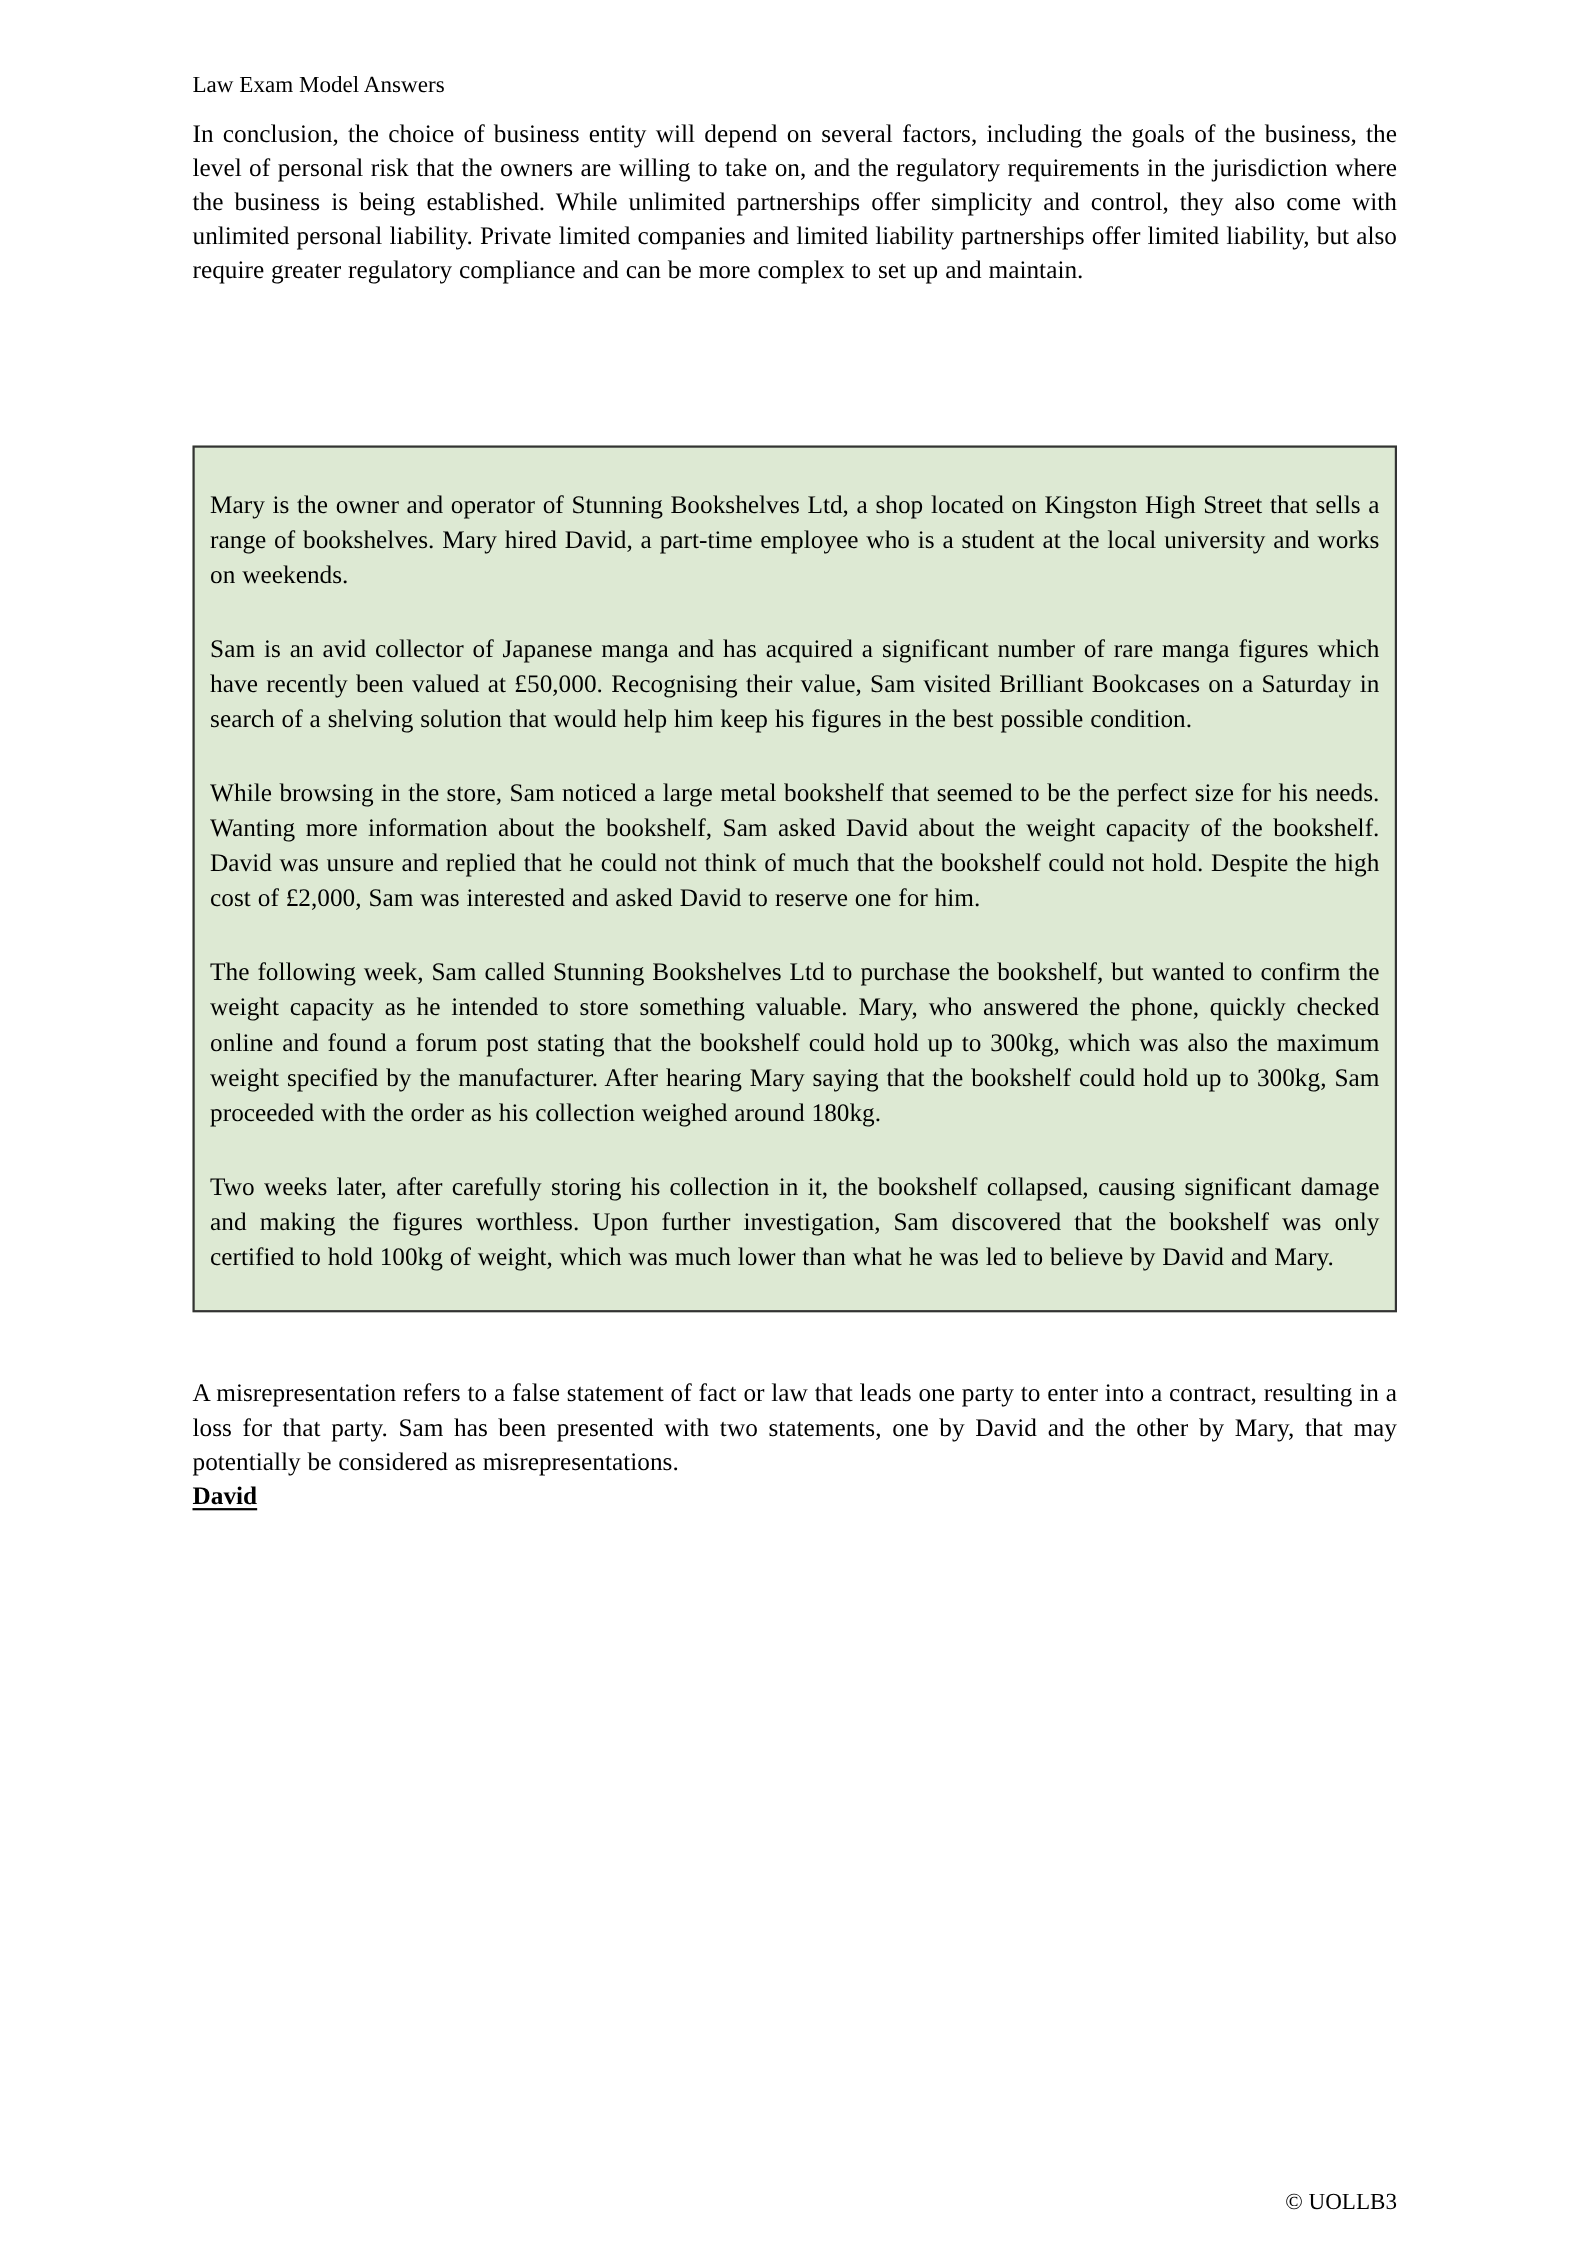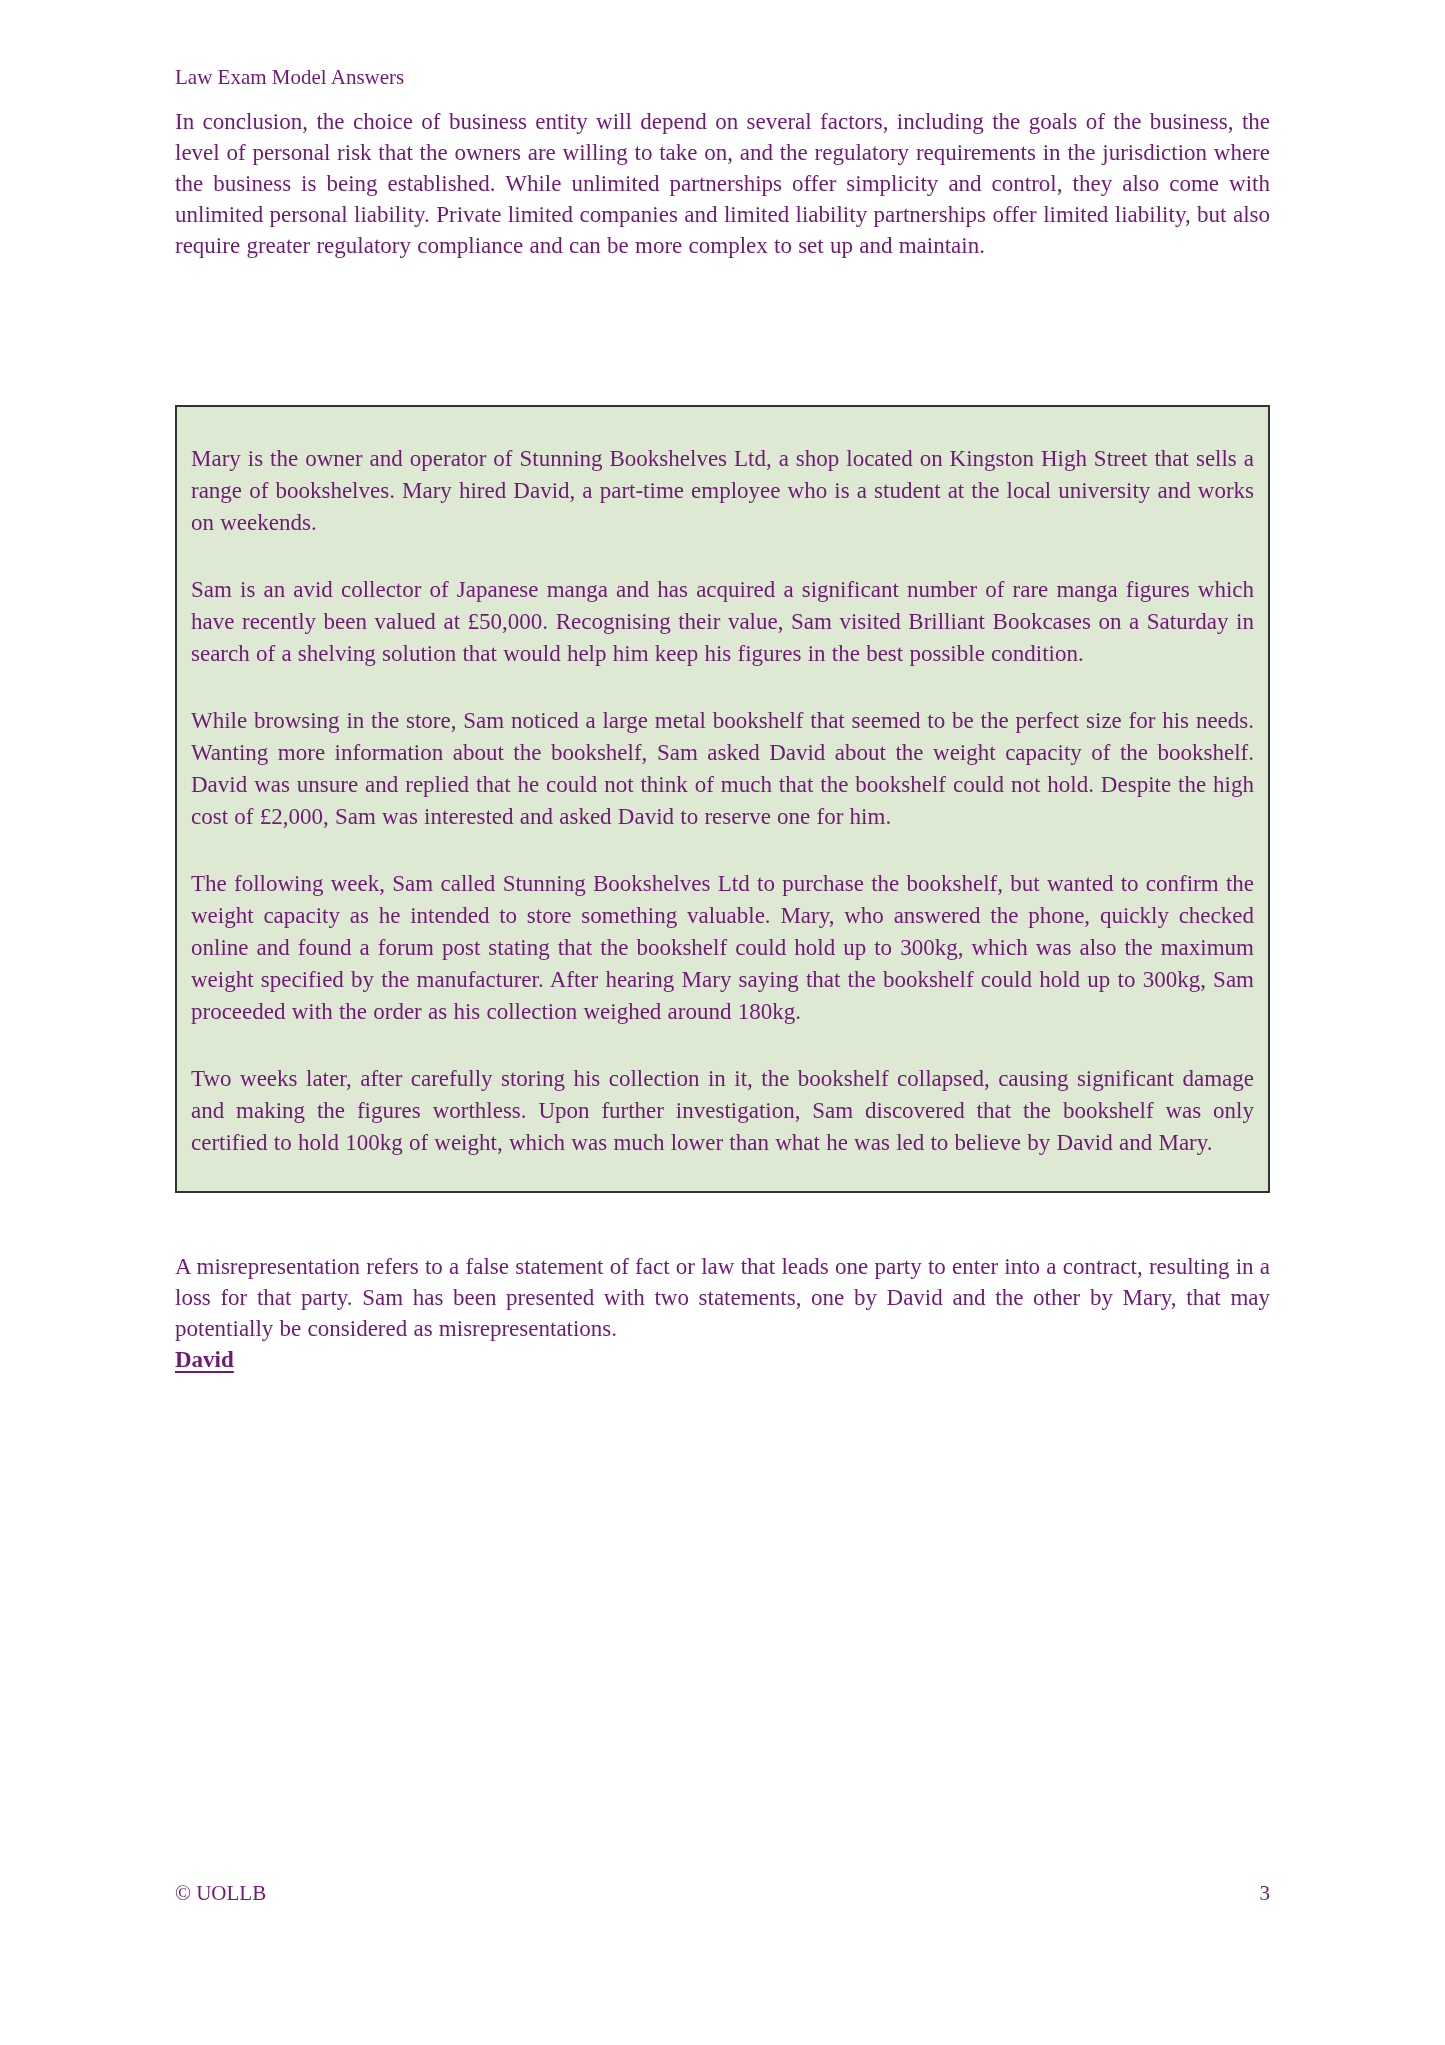--- a/index.html
+++ b/index.html
@@ -3,21 +3,21 @@
 <meta charset="utf-8">
 <style>
   * { margin: 0; padding: 0; box-sizing: border-box; }
   html, body { background: #ffffff; }
   .page {
     position: relative;
     width: 1445px;
     height: 2045px;
     background: #ffffff;
     font-family: "Liberation Serif", "DejaVu Serif", serif;
-    color: #701a75;
+    color: #000000;
     overflow: hidden;
   }
   .content {
     position: absolute;
     left: 175px;
     top: 0;
     width: 1095px;
   }
   .doc-header {
     margin-top: 64px;
@@ -50,24 +50,24 @@
     line-height: 31px;
     font-weight: bold;
     text-decoration: underline;
     text-decoration-thickness: 2px;
     text-underline-offset: 4px;
   }
   .para-last { margin-top: 30px; }
   .doc-footer {
     position: absolute;
     left: 175px;
-    top: 1880px;
+    top: 1988px;
     width: 1095px;
     display: flex;
-    justify-content: space-between;
+    justify-content: flex-end;
     font-size: 21px;
     line-height: 26px;
   }
 </style>
 </head>
 <body>
 
 <div class="page">
   <div class="content">
 

